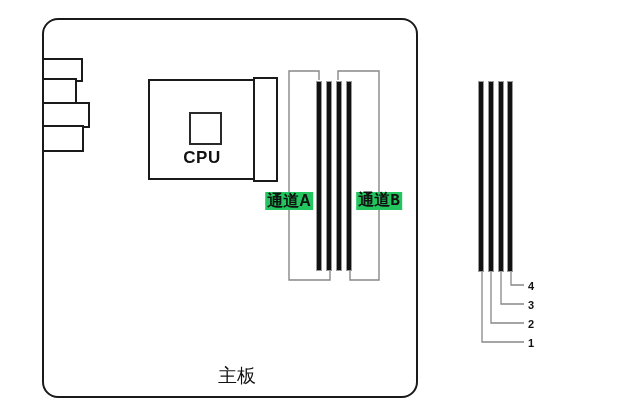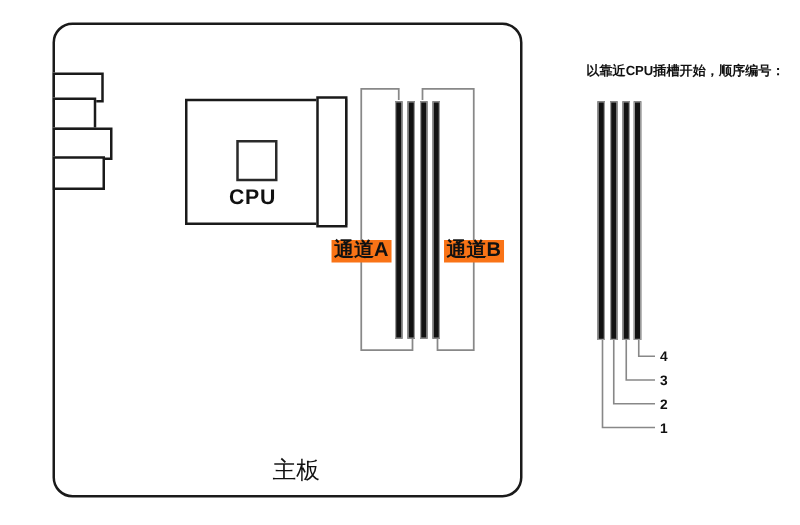--- a/index.html
+++ b/index.html
@@ -27,24 +27,24 @@
   
   .slot{width:4px;background:#121212;border:1.5px solid #9a9a9a;}
   .slot.main{top:81px;height:188px;}
   .slot.legend{top:81px;height:189px;}
   .ms1{left:316px;} .ms2{left:326px;} .ms3{left:336px;} .ms4{left:346px;}
   .ls1{left:478px;} .ls2{left:488px;} .ls3{left:498px;} .ls4{left:507px;}
   
   .overlay{left:0;top:0;width:640px;height:420px;pointer-events:none;}
   
   .chan{
-    top:192px;transform:translateX(-50%);background:#f97316;padding:0 2px;
+    top:192px;transform:translateX(-50%);background:#22c55e;padding:0 2px;
     font-size:16px;font-weight:bold;line-height:18px;white-space:nowrap;
   }
-  .chanA{left:289px;} .chanB{left:379px;}
+  .chanA{left:289px;} .chanB{left:379px;font-family:Liberation Mono, monospace;}
   .board-label{left:237px;top:363px;transform:translateX(-50%);font-size:19px;font-weight:normal;white-space:nowrap;}
   
   .legend-title{left:469px;top:50px;font-size:10.5px;font-weight:bold;white-space:nowrap;letter-spacing:0;}
   .slot-num{left:528px;width:14px;font-size:11px;font-weight:bold;line-height:14px;}
   .n4{top:279px;} .n3{top:298px;} .n2{top:317px;} .n1{top:336px;}
 </style>
 </head>
 <body>
 
 <div class="canvas">
@@ -73,21 +73,20 @@
   <div class="abs slot main ms1"></div>
   <div class="abs slot main ms2"></div>
   <div class="abs slot main ms3"></div>
   <div class="abs slot main ms4"></div>
 
   <div class="abs chan chanA">通道A</div>
   <div class="abs chan chanB">通道B</div>
 
   <div class="abs board-label">主板</div>
 
-  <div class="abs legend-title">以靠近CPU插槽开始，顺序编号：</div>
   <div class="abs slot legend ls1"></div>
   <div class="abs slot legend ls2"></div>
   <div class="abs slot legend ls3"></div>
   <div class="abs slot legend ls4"></div>
   <div class="abs slot-num n4">4</div>
   <div class="abs slot-num n3">3</div>
   <div class="abs slot-num n2">2</div>
   <div class="abs slot-num n1">1</div>
 
 </div>

